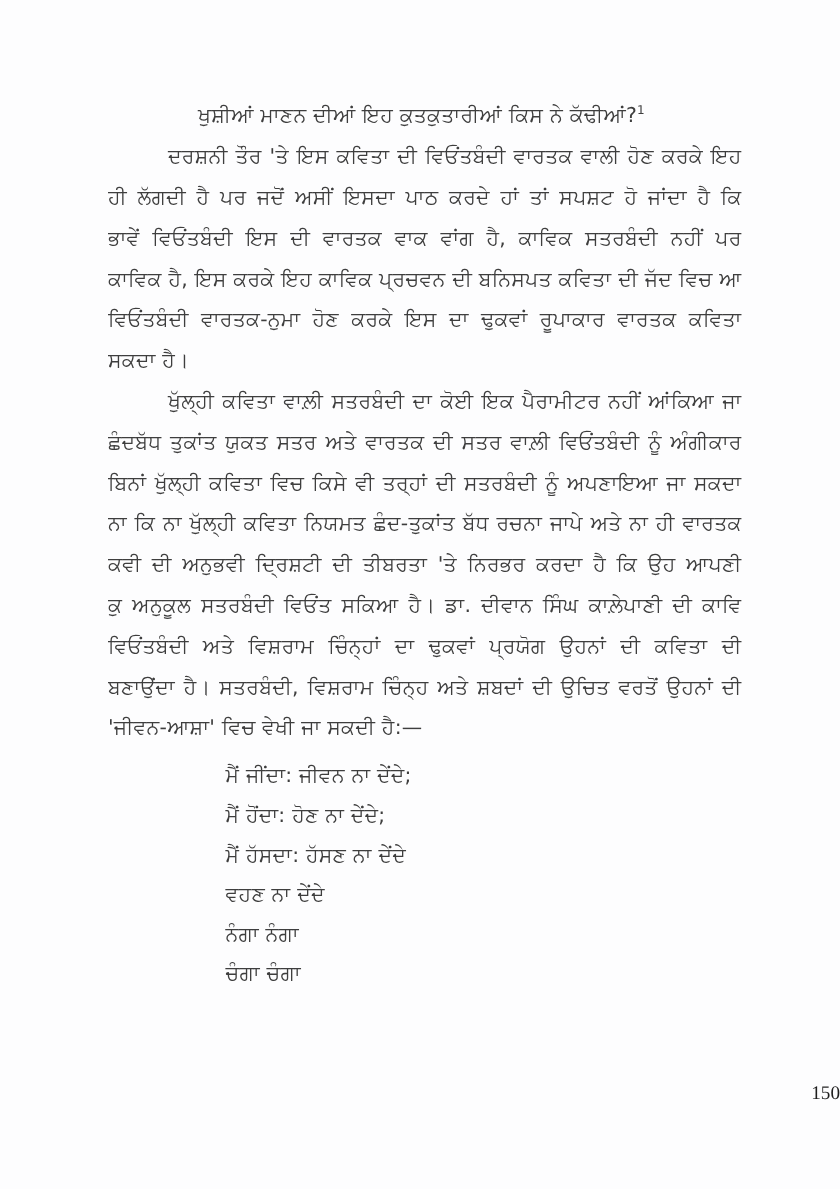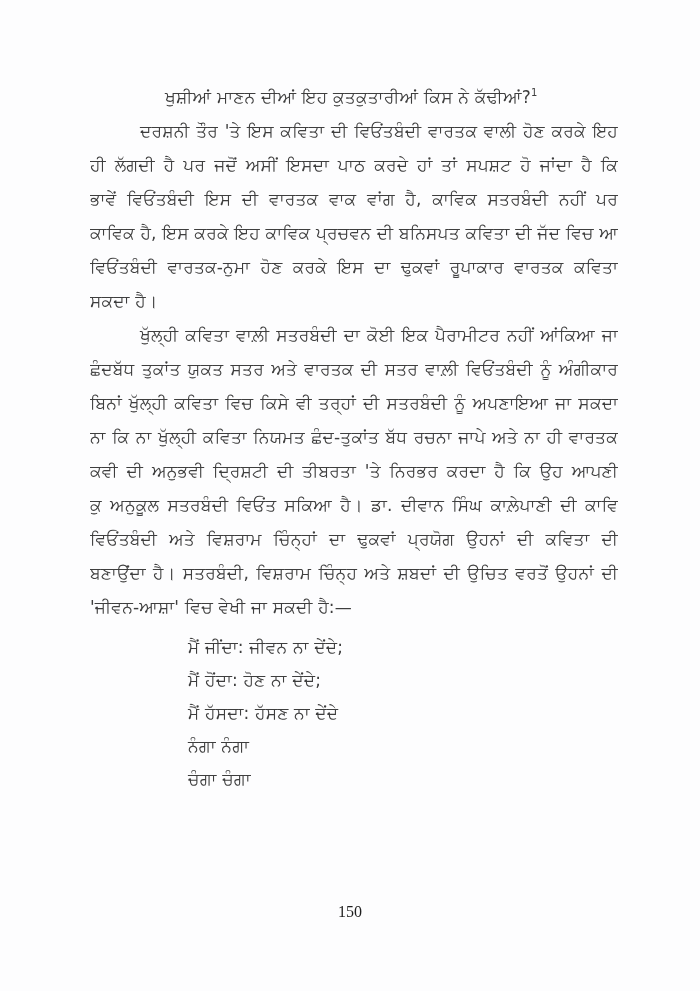--- a/index.html
+++ b/index.html
@@ -47,21 +47,21 @@
     margin-top: 7px;
     margin-left: 98px;
     line-height: 33px;
   }
   .poem-line { white-space: nowrap; }
   .pagenum {
     position: absolute;
     top: 903px;
     left: 0;
     width: 700px;
-    text-align: center;
+    text-align: right;
     font-family: "Liberation Serif", "DejaVu Serif", serif;
     font-size: 16px;
     color: #1e1e1e;
   }
 </style>
 </head>
 <body>
 
 <div class="page">
   <div class="content">
@@ -86,20 +86,21 @@
       <div class="bline">ਕੁ ਅਨੁਕੂਲ ਸਤਰਬੰਦੀ ਵਿਓਂਤ ਸਕਿਆ ਹੈ। ਡਾ. ਦੀਵਾਨ ਸਿੰਘ ਕਾਲ਼ੇਪਾਣੀ ਦੀ ਕਾਵਿ ਸਤਰ ਦੀ</div>
       <div class="bline">ਵਿਓਂਤਬੰਦੀ ਅਤੇ ਵਿਸ਼ਰਾਮ ਚਿੰਨ੍ਹਾਂ ਦਾ ਢੁਕਵਾਂ ਪ੍ਰਯੋਗ ਉਹਨਾਂ ਦੀ ਕਵਿਤਾ ਦੀ ਰਚਨਾਤਮਕਤਾ ਨੂੰ ਪ੍ਰਪੱਕ</div>
       <div class="bline">ਬਣਾਉਂਦਾ ਹੈ। ਸਤਰਬੰਦੀ, ਵਿਸ਼ਰਾਮ ਚਿੰਨ੍ਹ ਅਤੇ ਸ਼ਬਦਾਂ ਦੀ ਉਚਿਤ ਵਰਤੋਂ ਉਹਨਾਂ ਦੀ ਕਵਿਤਾ</div>
       <div class="bline noj">'ਜੀਵਨ-ਆਸ਼ਾ' ਵਿਚ ਵੇਖੀ ਜਾ ਸਕਦੀ ਹੈ:—</div>
     </div>
 
     <div class="poem">
       <div class="poem-line">ਮੈਂ ਜੀਂਦਾ: ਜੀਵਨ ਨਾ ਦੇਂਦੇ;</div>
       <div class="poem-line">ਮੈਂ ਹੋਂਦਾ: ਹੋਣ ਨਾ ਦੇਂਦੇ;</div>
       <div class="poem-line">ਮੈਂ ਹੱਸਦਾ: ਹੱਸਣ ਨਾ ਦੇਂਦੇ</div>
+      <div class="poem-line">ਵਹਣ ਨਾ ਦੇਂਦੇ</div>
       <div class="poem-line">ਨੰਗਾ ਨੰਗਾ</div>
       <div class="poem-line">ਚੰਗਾ ਚੰਗਾ</div>
     </div>
 
   </div>
 
   <div class="pagenum">150</div>
 </div>
 
 </body></html>

